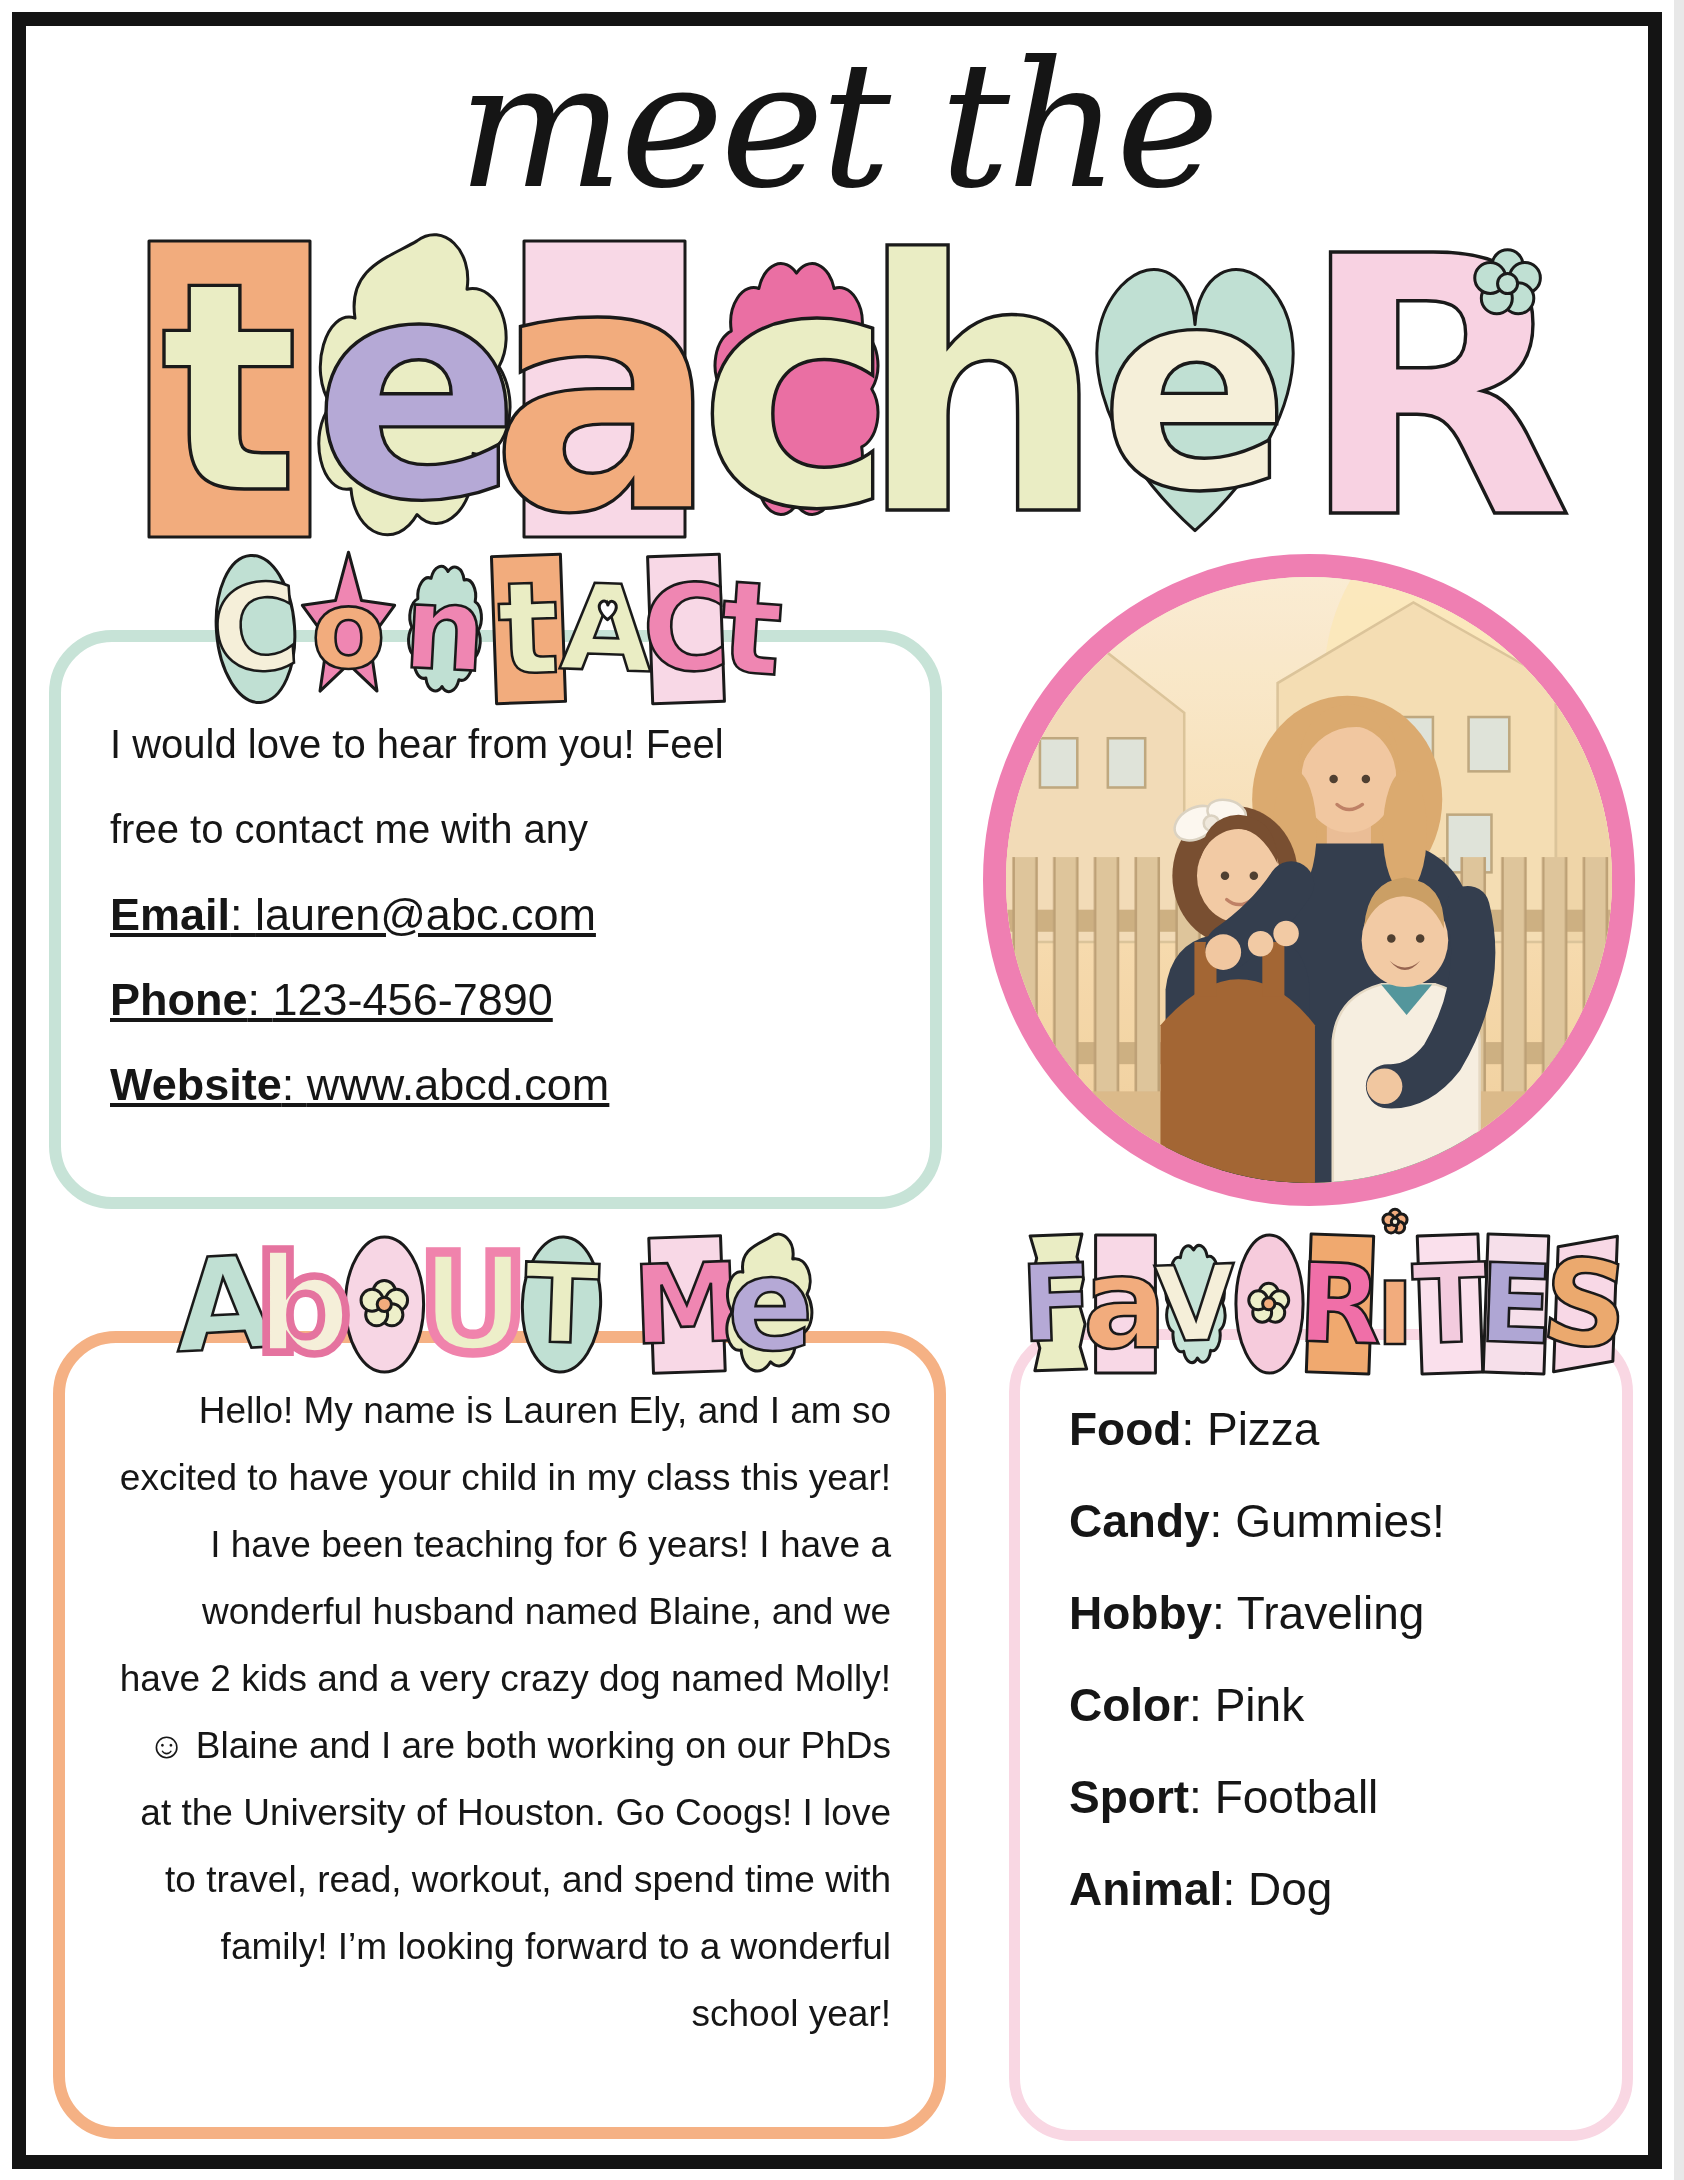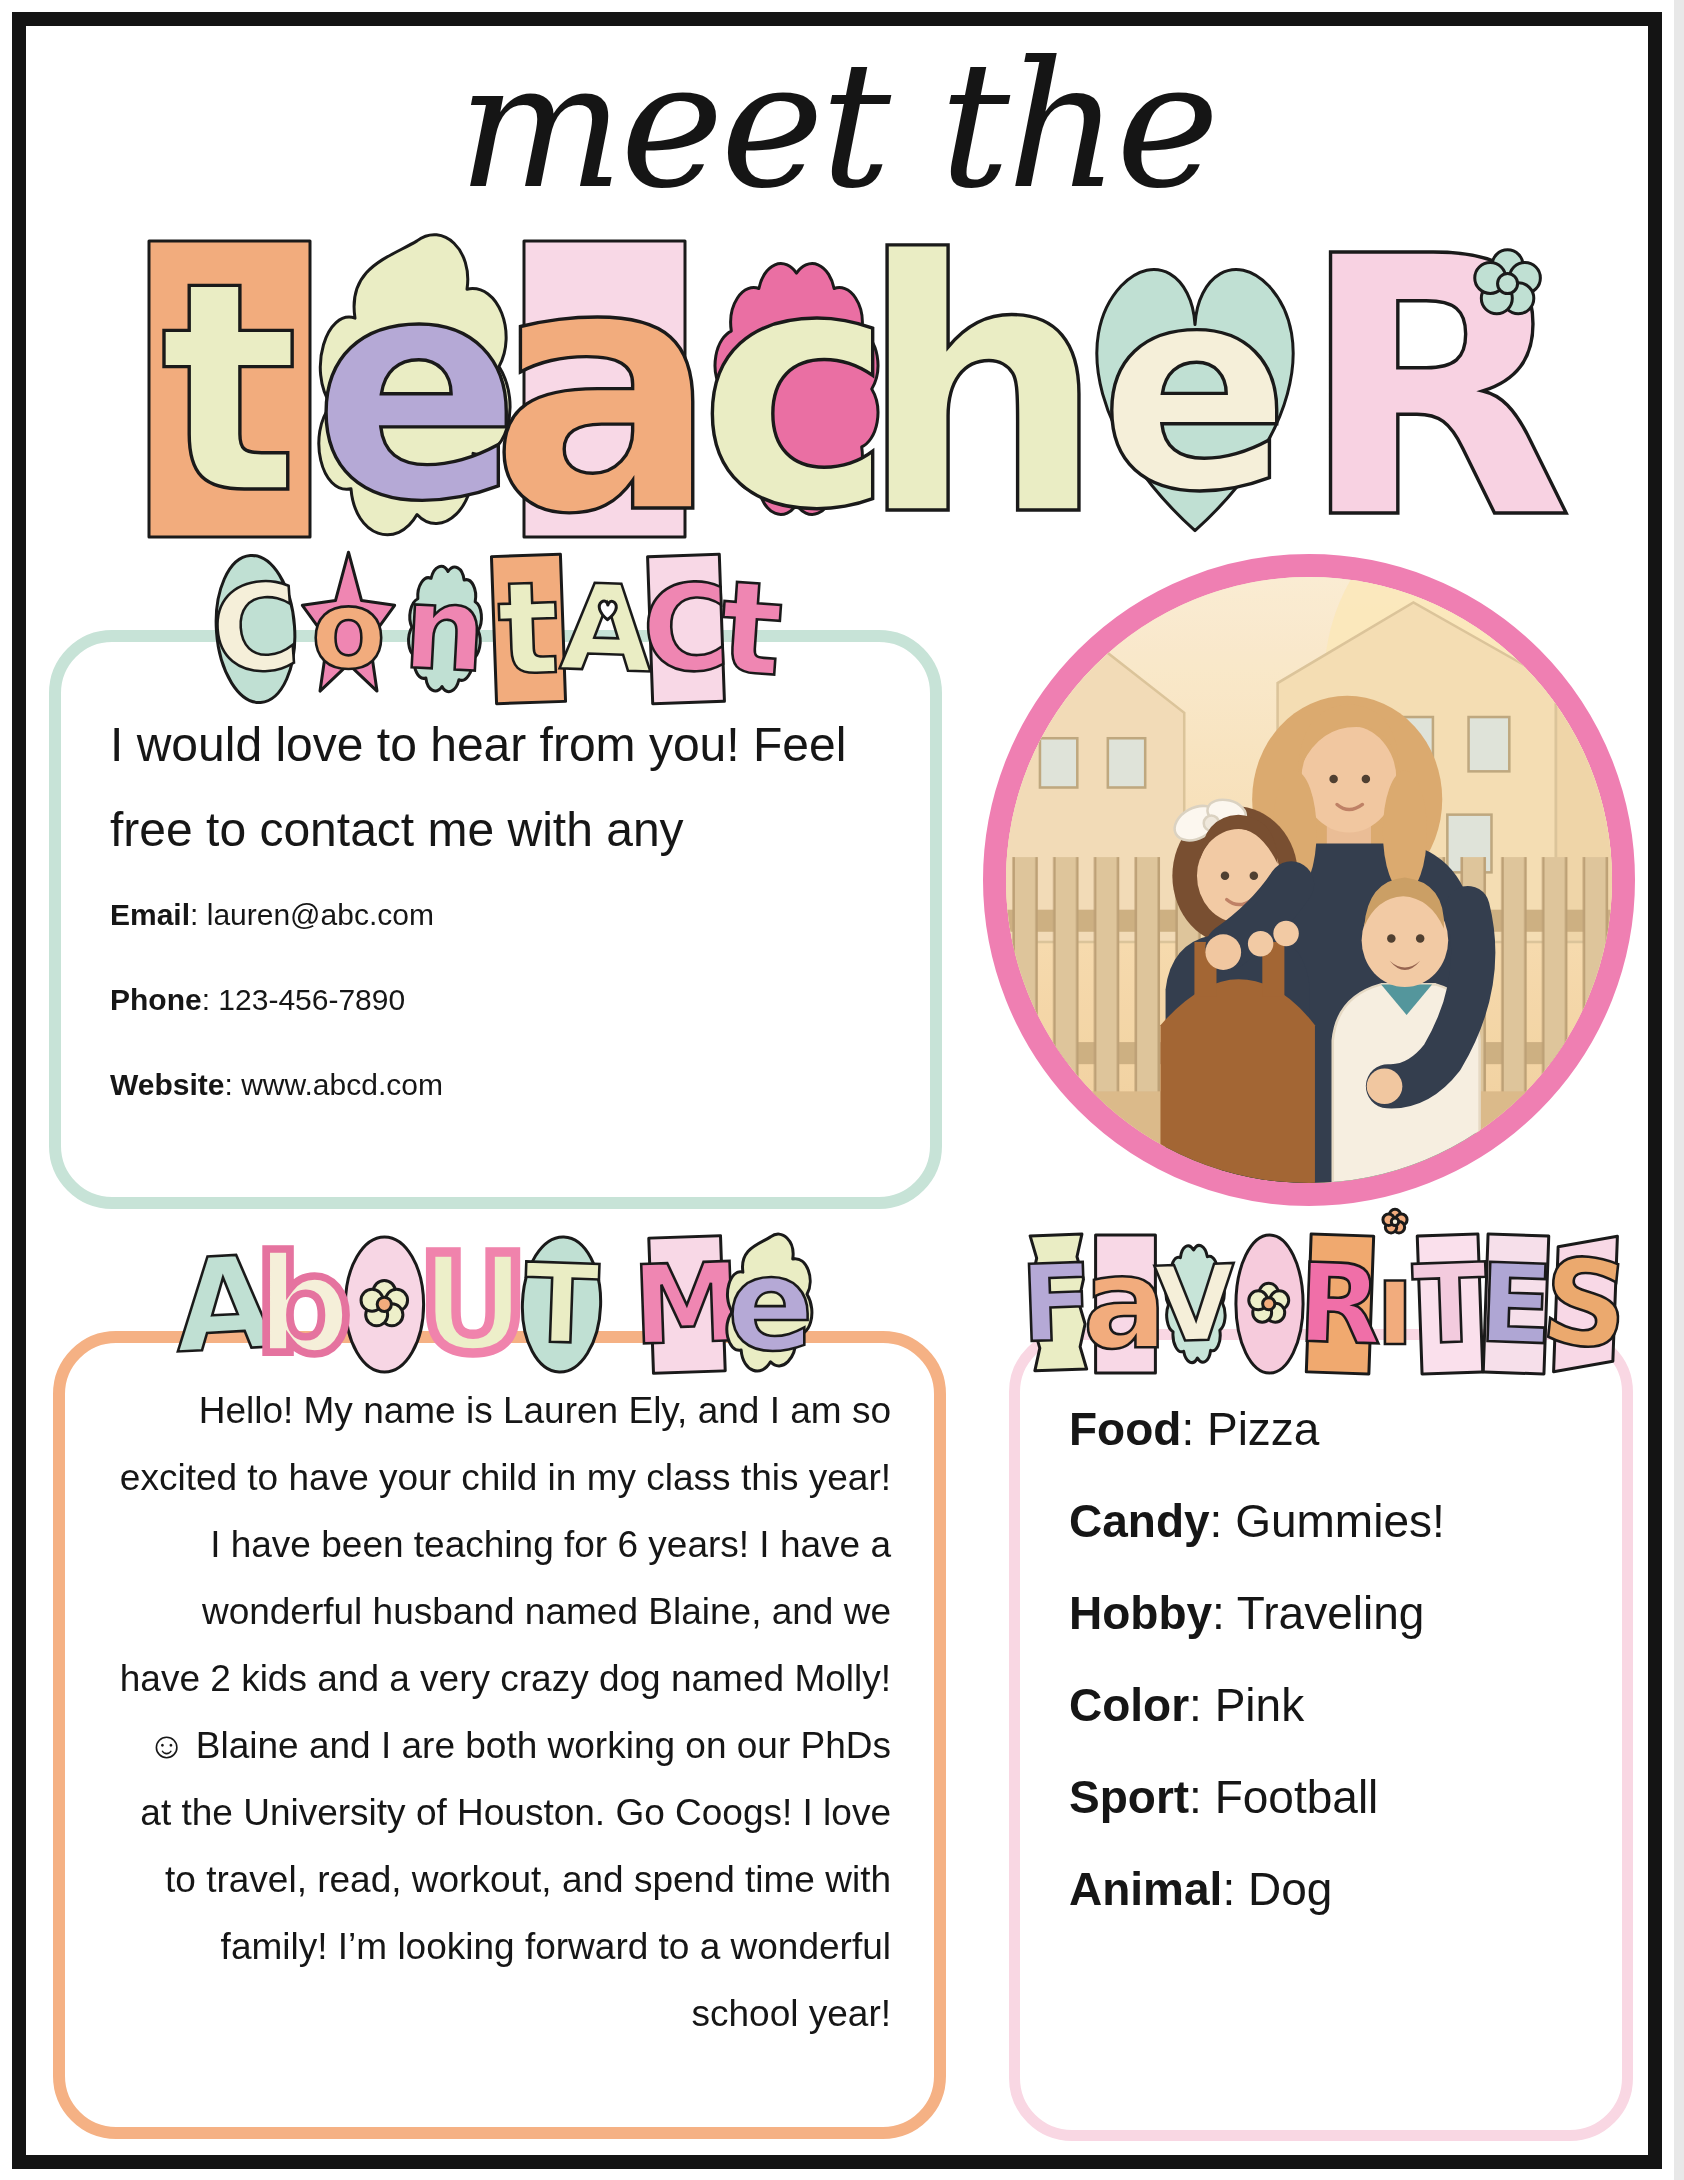--- a/index.html
+++ b/index.html
@@ -32,22 +32,22 @@
 
   
   .box{position:absolute;box-sizing:border-box;background:#fff;z-index:1;}
   .contact-box{left:49px;top:630px;width:893px;height:579px;border:12px solid #C7E3D7;border-radius:63px;
     padding:60px 39px 0 49px;}
   .about-box{left:53px;top:1331px;width:893px;height:808px;border:12px solid #F5B184;border-radius:63px;
     padding:34px 43px 0 48px;}
   .fav-box{left:1009px;top:1329px;width:624px;height:812px;border:11px solid #F9D7E3;border-radius:63px;
     padding:43px 12px 0 49px;}
 
-  .c-line{font-size:48px;line-height:85px;white-space:nowrap;}
-  .field{font-size:30px;line-height:85px;white-space:nowrap;}
+  .c-line{font-size:40px;line-height:85px;white-space:nowrap;}
+  .field{font-size:45px;line-height:85px;white-space:nowrap;text-decoration:underline;}
   .lbl{font-weight:700;}
   .about-box p{margin:0;font-size:37px;line-height:67px;text-align:right;}
   .f-row{font-size:46px;line-height:92px;white-space:nowrap;}
 
   
   .photo-wrap{position:absolute;left:983px;top:554px;width:652px;height:652px;box-sizing:border-box;
     border:23px solid #EF7FB2;border-radius:50%;overflow:hidden;z-index:2;background:#F6E3C4;}
   .photo-wrap svg{display:block;width:100%;height:100%;}
 </style>
 </head>

